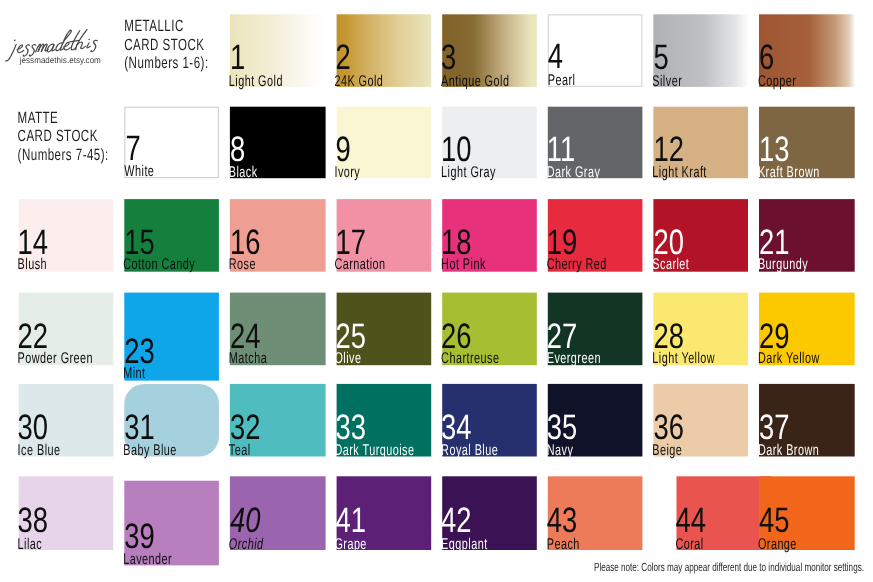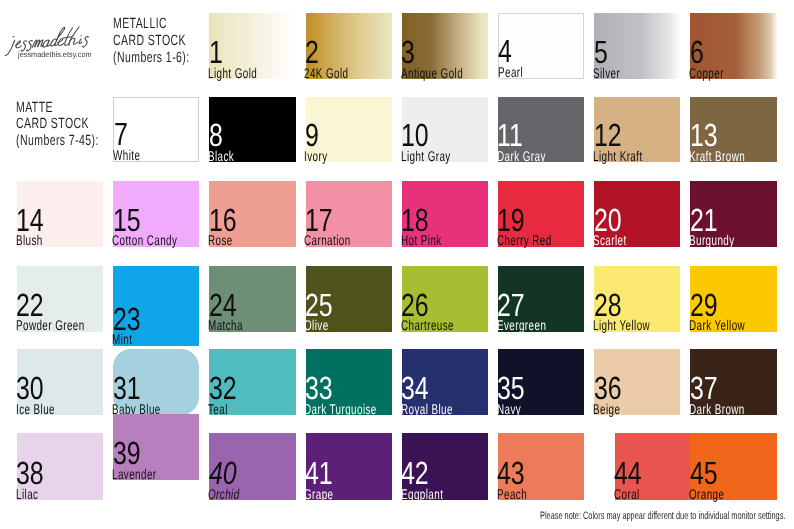--- a/index.html
+++ b/index.html
@@ -127,21 +127,21 @@
         <div class="nm" style="color: rgb(15, 15, 15);">Light Kraft</div>
       </div>
       <div class="sw" style="left: 690.4px; top: 96.5px; width: 86.2px; height: 65.6px; background: rgb(125, 102, 65);">
         <div class="num" style="color: rgb(253, 253, 253);">13</div>
         <div class="nm" style="color: rgb(253, 253, 253);">Kraft Brown</div>
       </div>
       <div class="sw" style="left: 17px; top: 181px; width: 86.2px; height: 65.6px; background: rgb(251, 238, 236);">
         <div class="num" style="color: rgb(15, 15, 15);">14</div>
         <div class="nm" style="color: rgb(15, 15, 15);">Blush</div>
       </div>
-      <div class="sw" style="left: 113.2px; top: 181px; width: 86.2px; height: 65.6px; background: #f0abfc;">
+      <div class="sw" style="left: 113.2px; top: 181px; width: 86.2px; height: 65.6px; background: #15803d;">
         <div class="num" style="color: rgb(15, 15, 15);">15</div>
         <div class="nm" style="color: rgb(15, 15, 15);">Cotton Candy</div>
       </div>
       <div class="sw" style="left: 209.4px; top: 181px; width: 86.2px; height: 65.6px; background: rgb(239, 158, 146);">
         <div class="num" style="color: rgb(15, 15, 15);">16</div>
         <div class="nm" style="color: rgb(15, 15, 15);">Rose</div>
       </div>
       <div class="sw" style="left: 305.6px; top: 181px; width: 86.2px; height: 65.6px; background: rgb(242, 144, 166);">
         <div class="num" style="color: rgb(15, 15, 15);">17</div>
         <div class="nm" style="color: rgb(15, 15, 15);">Carnation</div>
@@ -223,21 +223,21 @@
         <div class="nm" style="color: rgb(15, 15, 15);">Beige</div>
       </div>
       <div class="sw" style="left: 690.4px; top: 348.8px; width: 86.2px; height: 66.4px; background: rgb(58, 36, 24);">
         <div class="num" style="color: rgb(253, 253, 253);">37</div>
         <div class="nm" style="color: rgb(253, 253, 253);">Dark Brown</div>
       </div>
       <div class="sw" style="left: 17px; top: 433px; width: 86.2px; height: 66.9px; background: rgb(232, 212, 234);">
         <div class="num" style="color: rgb(15, 15, 15);">38</div>
         <div class="nm" style="color: rgb(15, 15, 15);">Lilac</div>
       </div>
-      <div class="sw" style="left: 113.2px; top: 414px; width: 86.2px; height: 66px; background: rgb(184, 127, 190);">
+      <div class="sw" style="left: 113.2px; top: 437px; width: 86.2px; height: 77px; background: rgb(184, 127, 190);">
         <div class="num" style="color: rgb(15, 15, 15);">39</div>
         <div class="nm" style="color: rgb(15, 15, 15);">Lavender</div>
       </div>
       <div class="sw" style="left: 209.4px; top: 433px; width: 86.2px; height: 66.9px; background: rgb(154, 100, 174); font-style: italic;">
         <div class="num" style="color: rgb(15, 15, 15);">40</div>
         <div class="nm" style="color: rgb(15, 15, 15);">Orchid</div>
       </div>
       <div class="sw" style="left: 305.6px; top: 433px; width: 86.2px; height: 66.9px; background: rgb(92, 32, 118);">
         <div class="num" style="color: rgb(253, 253, 253);">41</div>
         <div class="nm" style="color: rgb(253, 253, 253);">Grape</div>

